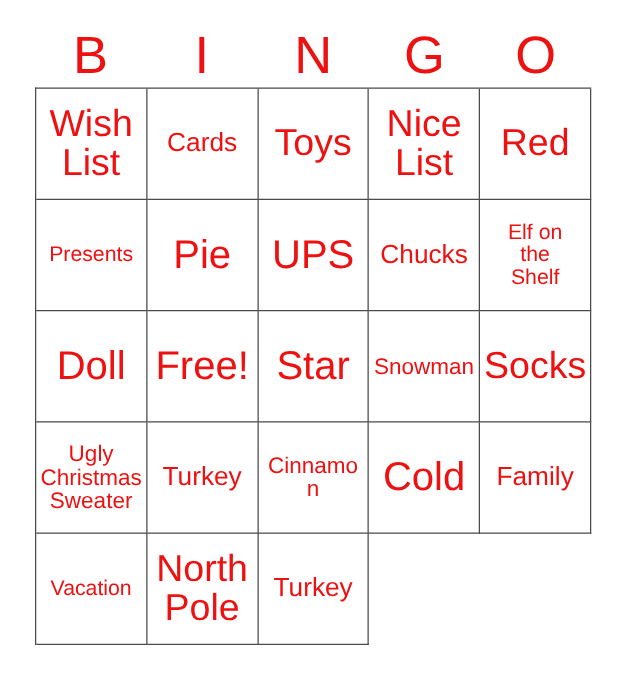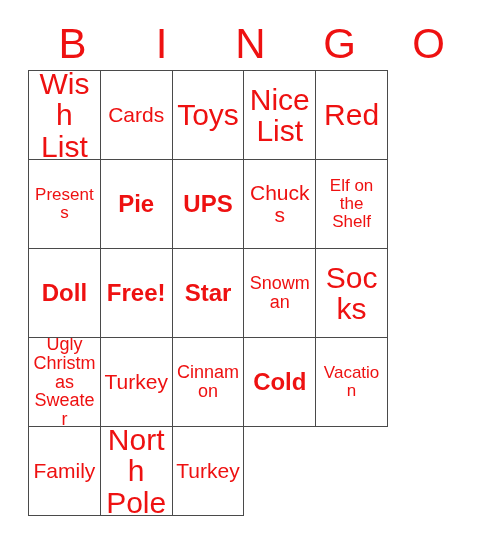--- a/index.html
+++ b/index.html
@@ -38,21 +38,21 @@
     line-height: 1;
     font-weight: 400;
     letter-spacing: 0;
     user-select: none;
   }
   
   #grid {
     position: absolute;
     left: 28px;
     top: 70px;
-    width: 360px;
+    width: 445px;
     height: 446px;
     display: grid;
     grid-template-columns: repeat(5, 1fr);
     grid-template-rows: repeat(5, 1fr);
     border-top: 1px solid #4a4a4a;
     border-left: 1px solid #4a4a4a;
     box-sizing: border-box;
     background: #ffffff;
   }
   .cell {
@@ -67,21 +67,21 @@
     overflow: hidden;
   }
   .cell-text {
     color: #ee1111;
     line-height: 1.04;
     display: block;
     width: 100%;
     word-wrap: break-word;
   }
   
-  .fs-xl  { font-size: 24px; font-weight: bold; }
+  .fs-xl  { font-size: 32px; }
   .fs-lg  { font-size: 30px; }
   .fs-md  { font-size: 21px; }
   .fs-sm  { font-size: 17px; }
   .fs-xs  { font-size: 18px; }
 </style>
 </head>
 <body>
 
 <div id="card">
 
@@ -150,24 +150,24 @@
         <span class="cell-text fs-md">Turkey</span>
       </div>
     <div class="cell">
         <span class="cell-text fs-xs">Cinnamon</span>
       </div>
     <div class="cell">
         <span class="cell-text fs-xl">Cold</span>
       </div>
 
     <div class="cell">
-        <span class="cell-text fs-sm">Vacation</span>
+        <span class="cell-text fs-md">Family</span>
       </div>
     <div class="cell">
-        <span class="cell-text fs-md">Family</span>
+        <span class="cell-text fs-sm">Vacation</span>
       </div>
     <div class="cell">
         <span class="cell-text fs-lg">North<br>Pole</span>
       </div>
     <div class="cell">
         <span class="cell-text fs-md">Turkey</span>
       </div>
   </div>
 
 </div>

